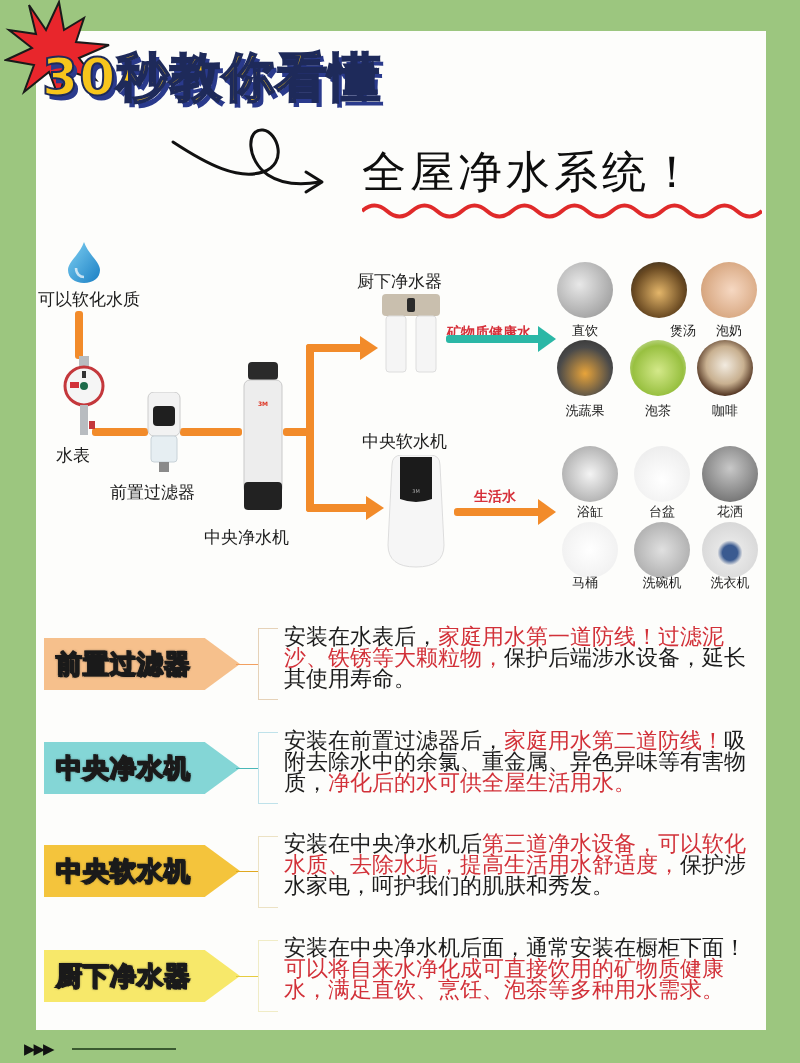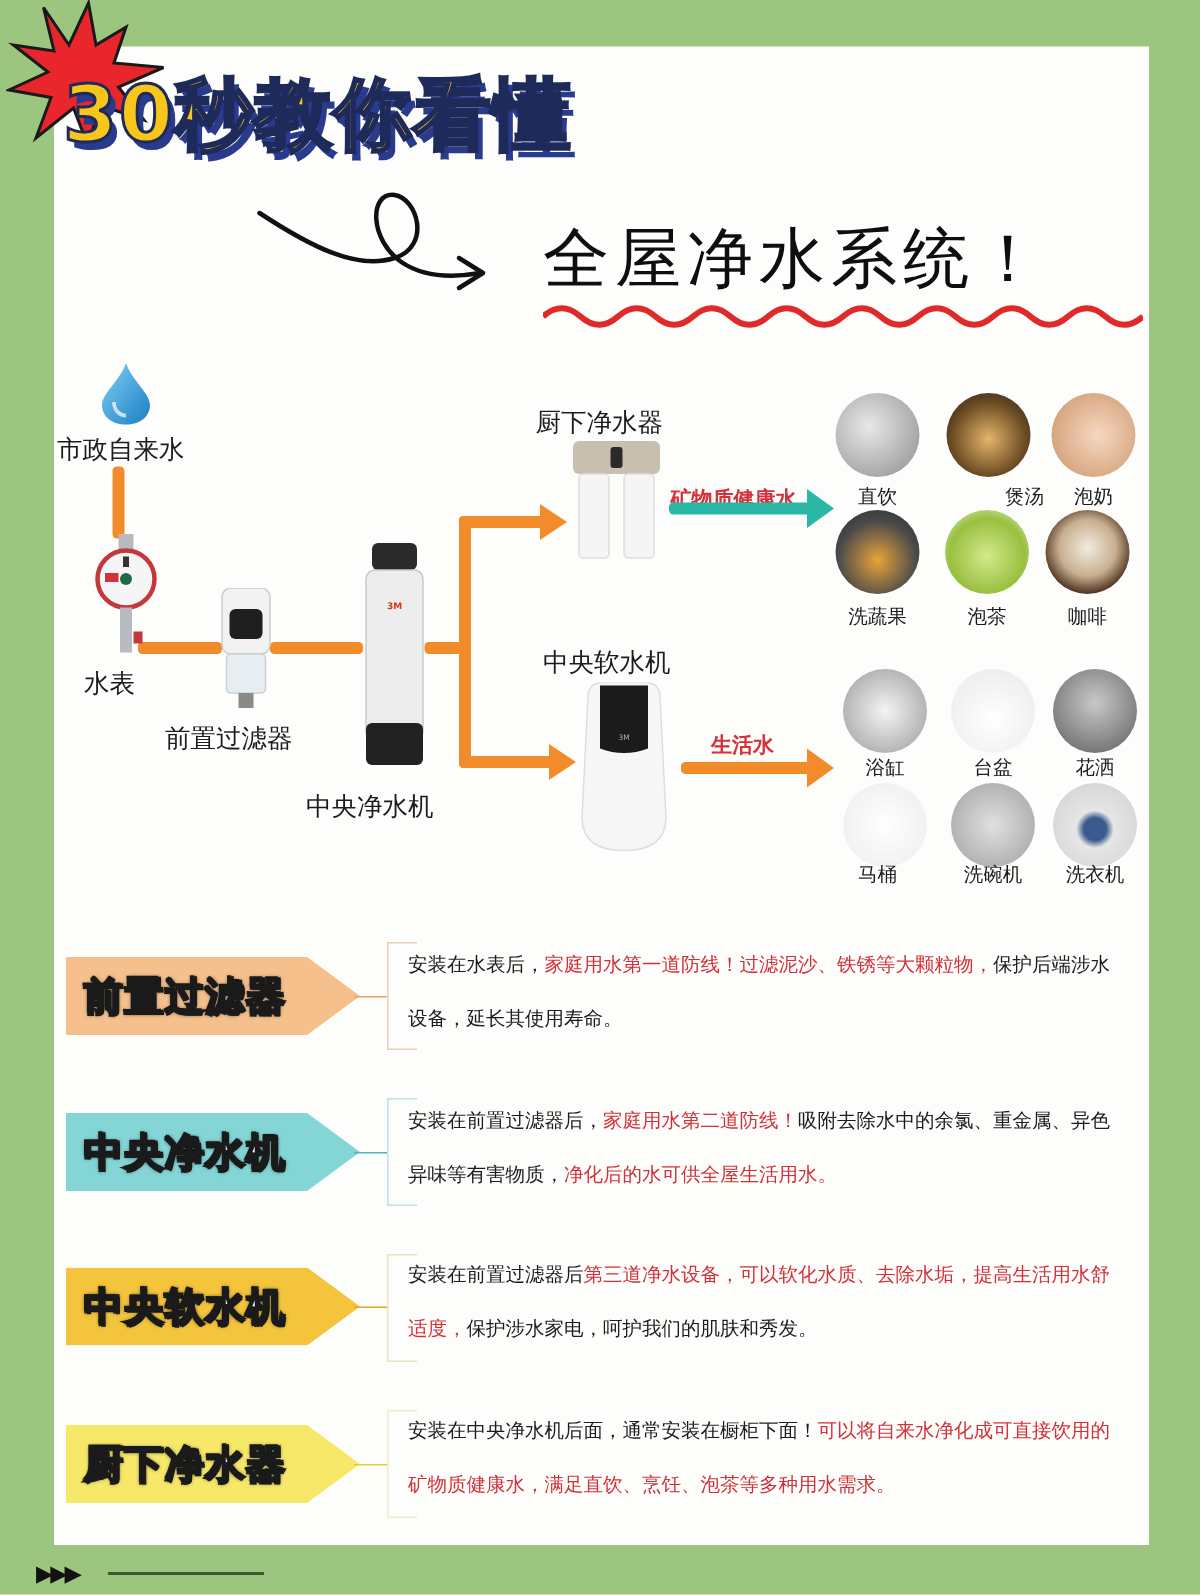--- a/index.html
+++ b/index.html
@@ -51,22 +51,22 @@
     -webkit-text-stroke: 1.5px #1a1a1a;
     text-shadow: 0 0 3px #1a1a1a, 1px 1px 0 #1a1a1a, -1px -1px 0 #1a1a1a;
     letter-spacing: 1px;
   }
   .tag-line { position: absolute; height: 1px; left: 236px; width: 22px; }
   .bracket {
     position: absolute; left: 258px; width: 20px;
     border-top: 1.5px solid; border-left: 1.5px solid; border-bottom: 1.5px solid;
   }
   .desc {
-    position: absolute; left: 272px; width: 470px;
-    font-size: 13px; line-height: 36px; color: #1c1c1c;
+    position: absolute; left: 284px; width: 470px;
+    font-size: 22px; line-height: 21px; color: #1c1c1c;
   }
   .desc .r { color: #d23139; }
   .footer-arrows { position: absolute; left: 24px; top: 1040px; font-size: 15px; color: #111; letter-spacing: -2px; }
   .footer-line { position: absolute; left: 72px; top: 1048px; width: 104px; height: 2px; background: #3a5a30; }
 </style>
 </head>
 <body>
 
 <div class="panel"></div>
 
@@ -89,21 +89,21 @@
 <svg class="drop" viewBox="0 0 36 44">
   <defs>
       <linearGradient id="dg" x1="0" y1="0" x2="1" y2="1">
         <stop offset="0" stop-color="#7fd0f2"></stop>
         <stop offset="1" stop-color="#1a7fc4"></stop>
       </linearGradient>
     </defs>
   <path d="M18,2 C22,14 34,22 34,30 C34,38 27,43 18,43 C9,43 2,38 2,30 C2,22 14,14 18,2 Z" fill="url(#dg)"></path>
   <path d="M10,28 C10,34 14,37 18,37" stroke="#fff" stroke-width="2.5" fill="none" opacity="0.7"></path>
 </svg>
-<div class="label" style="left:38px;top:288px;">市政自来水</div>
+<div class="label" style="left:38px;top:288px;">可以软化水质</div>
 
 <div class="pipe" style="left:75px;top:311px;width:8px;height:48px;"></div>
 <div class="pipe" style="left:92px;top:428px;width:56px;height:8px;"></div>
 <div class="pipe" style="left:180px;top:428px;width:62px;height:8px;"></div>
 <div class="pipe" style="left:283px;top:428px;width:28px;height:8px;"></div>
 <div class="pipe" style="left:306px;top:344px;width:8px;height:168px;"></div>
 <div class="pipe" style="left:306px;top:344px;width:60px;height:8px;"></div>
 <svg style="position:absolute;left:360px;top:336px;width:18px;height:24px;" viewBox="0 0 18 24">
     <polygon points="0,0 18,12 0,24" fill="#f28b2a"></polygon>
   </svg>
@@ -207,21 +207,21 @@
 <div class="desc" style="top:730px;">
   <span>安装在前置过滤器后，</span><span class="r">家庭用水第二道防线！</span><span>吸附去除水中的余氯、重金属、异色异味等有害物质，</span><span class="r">净化后的水可供全屋生活用水。</span>
 </div>
 
 <div class="tag" style="top:845px;background:#f4c43c;">
     <span>中央软水机</span>
   </div>
 <div class="tag-line" style="top:871px;background:#e0a820;"></div>
 <div class="bracket" style="top:836px;height:72px;border-color:#ece2c4;"></div>
 <div class="desc" style="top:833px;">
-  <span>安装在前置过滤器后</span><span class="r">第三道净水设备，可以软化水质、去除水垢，提高生活用水舒适度，</span><span>保护涉水家电，呵护我们的肌肤和秀发。</span>
+  <span>安装在中央净水机后</span><span class="r">第三道净水设备，可以软化水质、去除水垢，提高生活用水舒适度，</span><span>保护涉水家电，呵护我们的肌肤和秀发。</span>
 </div>
 
 <div class="tag" style="top:950px;background:#f7e86a;">
     <span>厨下净水器</span>
   </div>
 <div class="tag-line" style="top:976px;background:#e6cc40;"></div>
 <div class="bracket" style="top:940px;height:72px;border-color:#f0ecc6;"></div>
 <div class="desc" style="top:937px;">
   <span>安装在中央净水机后面，通常安装在橱柜下面！</span><span class="r">可以将自来水净化成可直接饮用的矿物质健康水，满足直饮、烹饪、泡茶等多种用水需求。</span>
 </div>

